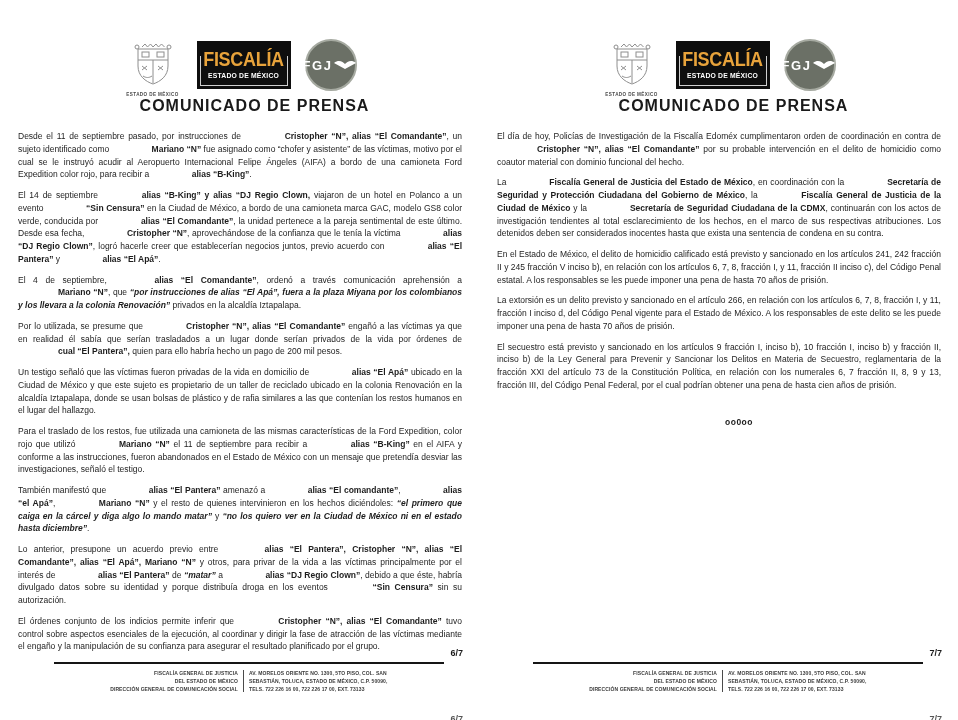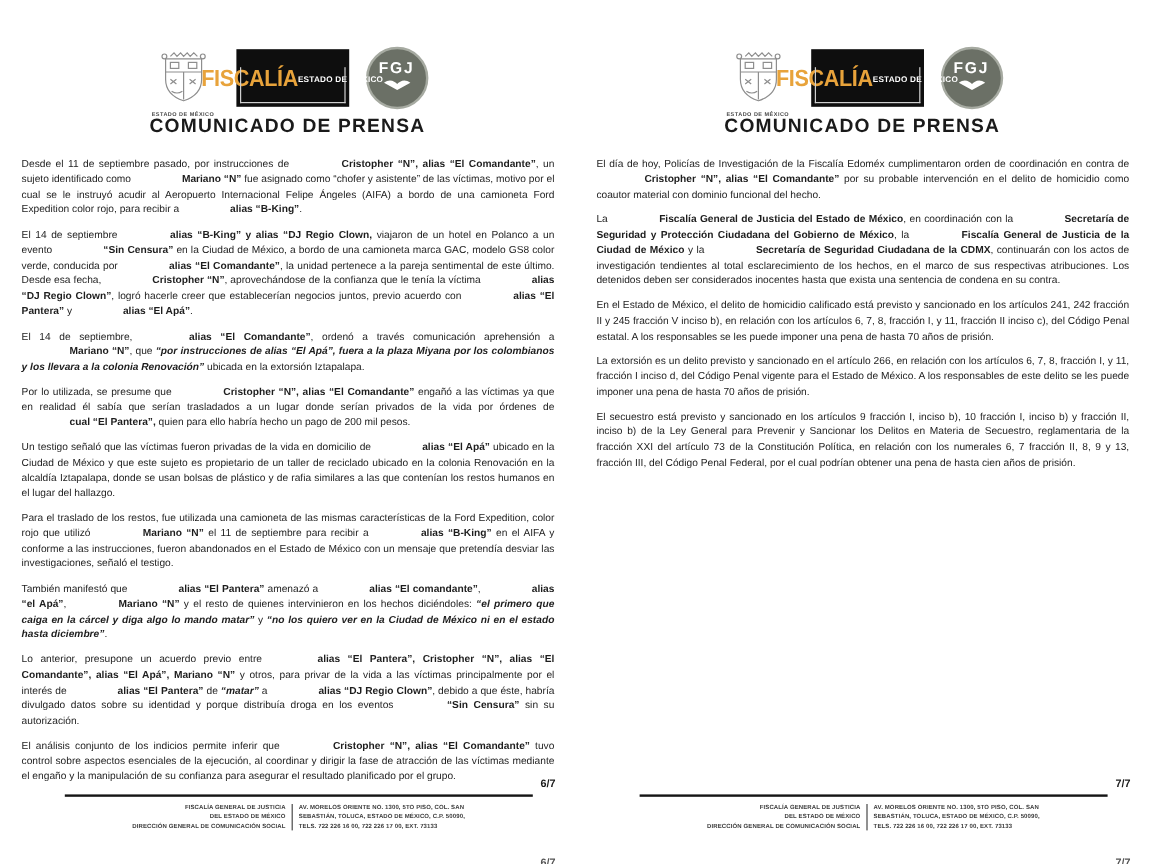--- a/index.html
+++ b/index.html
@@ -7,32 +7,32 @@
           font-family:"Liberation Sans", sans-serif;color:#1d1d1d;}
   .sheet{position:absolute;top:0;width:479px;height:720px;background:#fff;}
   .sheet-left{left:0;}
   .sheet-right{left:479px;}
 
   
   .header{position:absolute;top:38px;left:0;width:100%;display:flex;justify-content:center;
           align-items:flex-start;gap:14px;}
   .seal-wrap{width:60px;text-align:center;padding-top:1px;}
   .seal-caption{font-size:4.6px;letter-spacing:.4px;color:#4a4a4a;font-weight:bold;margin-top:1px;white-space:nowrap;}
-  .fiscalia-box{position:relative;width:94px;height:48px;margin-top:3px;display:flex;flex-direction:row;
+  .fiscalia-box{position:relative;width:94px;height:48px;margin-top:3px;display:flex;flex-direction:column;
           align-items:center;justify-content:center;background:#0E0E0E;}
   .fiscalia-line1{font-weight:bold;font-size:18px;line-height:1;letter-spacing:-.3px;transform:scaleY(1.08);}
   .fiscalia-line2{color:#fff;font-weight:bold;font-size:6.8px;letter-spacing:.2px;margin-top:2.5px;white-space:nowrap;}
   .fiscalia-frame{position:absolute;left:3px;right:3px;top:15px;bottom:3px;border:1px solid #cfcfcf;border-top:none;}
   .fgj{width:52px;height:52px;border-radius:50%;background:#6B7066;border:2px solid #a6aaa1;box-sizing:border-box;
-       display:flex;flex-direction:column;align-items:center;justify-content:center;margin-top:1px;}
+       display:flex;flex-direction:row;align-items:center;justify-content:center;margin-top:1px;}
   .fgj-text{color:#fff;font-weight:bold;font-size:13px;letter-spacing:1.5px;line-height:1;}
 
   
   .title{position:absolute;top:97px;left:0;width:100%;text-align:center;font-size:16px;font-weight:bold;
-         letter-spacing:1px;color:#1a1a1a;}
+         letter-spacing:1px;color:#1a1a1a;padding-left:15px;}
 
   
   .body{position:absolute;top:130px;left:18px;right:17px;font-size:8.5px;line-height:1.5;text-align:justify;}
   .body p{margin:0 0 8px 0;}
   .b{font-weight:bold;padding-left:40px;}
   .bi{font-weight:bold;font-style:italic;}
   p.center{text-align:center;}
   p.separator{margin-top:24px;letter-spacing:.5px;}
 
   
@@ -83,27 +83,27 @@
           </svg>
         </span>
       </div>
     </div>
 
     <div class="title">COMUNICADO DE PRENSA</div>
 
     <div class="body">
         <p><span>Desde el 11 de septiembre pasado, por instrucciones de </span><span class="b">Cristopher “N”, alias “El Comandante”</span><span>, un sujeto identificado como </span><span class="b">Mariano “N”</span><span> fue asignado como “chofer y asistente” de las víctimas, motivo por el cual se le instruyó acudir al Aeropuerto Internacional Felipe Ángeles (AIFA) a bordo de una camioneta Ford Expedition color rojo, para recibir a </span><span class="b">alias “B-King”</span><span>.</span></p>
         <p><span>El 14 de septiembre </span><span class="b">alias “B-King” y alias “DJ Regio Clown,</span><span> viajaron de un hotel en Polanco a un evento </span><span class="b">“Sin Censura”</span><span> en la Ciudad de México, a bordo de una camioneta marca GAC, modelo GS8 color verde, conducida por </span><span class="b">alias “El Comandante”</span><span>, la unidad pertenece a la pareja sentimental de este último. Desde esa fecha, </span><span class="b">Cristopher “N”</span><span>, aprovechándose de la confianza que le tenía la víctima </span><span class="b">alias “DJ Regio Clown”</span><span>, logró hacerle creer que establecerían negocios juntos, previo acuerdo con </span><span class="b">alias “El Pantera”</span><span> y </span><span class="b">alias “El Apá”</span><span>.</span></p>
-        <p><span>El 14 de septiembre, </span><span class="b">alias “El Comandante”</span><span>, ordenó a través comunicación aprehensión a </span><span class="b">Mariano “N”</span><span>, que </span><span class="bi">“por instrucciones de alias “El Apá”, fuera a la plaza Miyana por los colombianos y los llevara a la colonia Renovación”</span><span> ubicada en la extorsión Iztapalapa.</span></p>
+        <p><span>El 4 de septiembre, </span><span class="b">alias “El Comandante”</span><span>, ordenó a través comunicación aprehensión a </span><span class="b">Mariano “N”</span><span>, que </span><span class="bi">“por instrucciones de alias “El Apá”, fuera a la plaza Miyana por los colombianos y los llevara a la colonia Renovación”</span><span> privados en la alcaldía Iztapalapa.</span></p>
         <p><span>Por lo utilizada, se presume que </span><span class="b">Cristopher “N”, alias “El Comandante”</span><span> engañó a las víctimas ya que en realidad él sabía que serían trasladados a un lugar donde serían privados de la vida por órdenes de </span><span class="b">cual “El Pantera”,</span><span> quien para ello habría hecho un pago de 200 mil pesos.</span></p>
         <p><span>Un testigo señaló que las víctimas fueron privadas de la vida en domicilio de </span><span class="b">alias “El Apá”</span><span> ubicado en la Ciudad de México y que este sujeto es propietario de un taller de reciclado ubicado en la colonia Renovación en la alcaldía Iztapalapa, donde se usan bolsas de plástico y de rafia similares a las que contenían los restos humanos en el lugar del hallazgo.</span></p>
         <p><span>Para el traslado de los restos, fue utilizada una camioneta de las mismas características de la Ford Expedition, color rojo que utilizó </span><span class="b">Mariano “N”</span><span> el 11 de septiembre para recibir a </span><span class="b">alias “B-King”</span><span> en el AIFA y conforme a las instrucciones, fueron abandonados en el Estado de México con un mensaje que pretendía desviar las investigaciones, señaló el testigo.</span></p>
         <p><span>También manifestó que </span><span class="b">alias “El Pantera”</span><span> amenazó a </span><span class="b">alias “El comandante”</span><span>, </span><span class="b">alias “el Apá”</span><span>, </span><span class="b">Mariano “N”</span><span> y el resto de quienes intervinieron en los hechos diciéndoles: </span><span class="bi">“el primero que caiga en la cárcel y diga algo lo mando matar”</span><span> y </span><span class="bi">“no los quiero ver en la Ciudad de México ni en el estado hasta diciembre”</span><span>.</span></p>
         <p><span>Lo anterior, presupone un acuerdo previo entre </span><span class="b">alias “El Pantera”, Cristopher “N”, alias “El Comandante”, alias “El Apá”, Mariano “N”</span><span> y otros, para privar de la vida a las víctimas principalmente por el interés de </span><span class="b">alias “El Pantera”</span><span> de </span><span class="bi">“matar”</span><span> a </span><span class="b">alias “DJ Regio Clown”</span><span>, debido a que éste, habría divulgado datos sobre su identidad y porque distribuía droga en los eventos </span><span class="b">“Sin Censura”</span><span> sin su autorización.</span></p>
-        <p><span>El análisis conjunto de los indicios permite inferir que </span><span class="b">Cristopher “N”, alias “El Comandante”</span><span> tuvo control sobre aspectos esenciales de la ejecución, al coordinar y dirigir la fase de atracción de las víctimas mediante el engaño y la manipulación de su confianza para asegurar el resultado planificado por el grupo.</span></p>
+        <p><span>El órdenes conjunto de los indicios permite inferir que </span><span class="b">Cristopher “N”, alias “El Comandante”</span><span> tuvo control sobre aspectos esenciales de la ejecución, al coordinar y dirigir la fase de atracción de las víctimas mediante el engaño y la manipulación de su confianza para asegurar el resultado planificado por el grupo.</span></p>
       </div>
 
     <div class="pageno">6/7</div>
     <div class="rule"></div>
     <div class="footer-cols">
       <div class="f-left">
           <div>FISCALÍA GENERAL DE JUSTICIA</div>
           <div>DEL ESTADO DE MÉXICO</div>
           <div>DIRECCIÓN GENERAL DE COMUNICACIÓN SOCIAL</div>
         </div>
@@ -153,20 +153,21 @@
     </div>
 
     <div class="title">COMUNICADO DE PRENSA</div>
 
     <div class="body">
         <p><span>El día de hoy, Policías de Investigación de la Fiscalía Edoméx cumplimentaron orden de coordinación en contra de </span><span class="b">Cristopher “N”, alias “El Comandante”</span><span> por su probable intervención en el delito de homicidio como coautor material con dominio funcional del hecho.</span></p>
         <p><span>La </span><span class="b">Fiscalía General de Justicia del Estado de México</span><span>, en coordinación con la </span><span class="b">Secretaría de Seguridad y Protección Ciudadana del Gobierno de México</span><span>, la </span><span class="b">Fiscalía General de Justicia de la Ciudad de México</span><span> y la </span><span class="b">Secretaría de Seguridad Ciudadana de la CDMX</span><span>, continuarán con los actos de investigación tendientes al total esclarecimiento de los hechos, en el marco de sus respectivas atribuciones. Los detenidos deben ser considerados inocentes hasta que exista una sentencia de condena en su contra.</span></p>
         <p><span>En el Estado de México, el delito de homicidio calificado está previsto y sancionado en los artículos 241, 242 fracción II y 245 fracción V inciso b), en relación con los artículos 6, 7, 8, fracción I, y 11, fracción II inciso c), del Código Penal estatal. A los responsables se les puede imponer una pena de hasta 70 años de prisión.</span></p>
         <p><span>La extorsión es un delito previsto y sancionado en el artículo 266, en relación con los artículos 6, 7, 8, fracción I, y 11, fracción I inciso d, del Código Penal vigente para el Estado de México. A los responsables de este delito se les puede imponer una pena de hasta 70 años de prisión.</span></p>
         <p><span>El secuestro está previsto y sancionado en los artículos 9 fracción I, inciso b), 10 fracción I, inciso b) y fracción II, inciso b) de la Ley General para Prevenir y Sancionar los Delitos en Materia de Secuestro, reglamentaria de la fracción XXI del artículo 73 de la Constitución Política, en relación con los numerales 6, 7 fracción II, 8, 9 y 13, fracción III, del Código Penal Federal, por el cual podrían obtener una pena de hasta cien años de prisión.</span></p>
+        <p class="center separator"><span class="b">oo0oo</span></p>
       </div>
 
     <div class="pageno">7/7</div>
     <div class="rule"></div>
     <div class="footer-cols">
       <div class="f-left">
           <div>FISCALÍA GENERAL DE JUSTICIA</div>
           <div>DEL ESTADO DE MÉXICO</div>
           <div>DIRECCIÓN GENERAL DE COMUNICACIÓN SOCIAL</div>
         </div>

